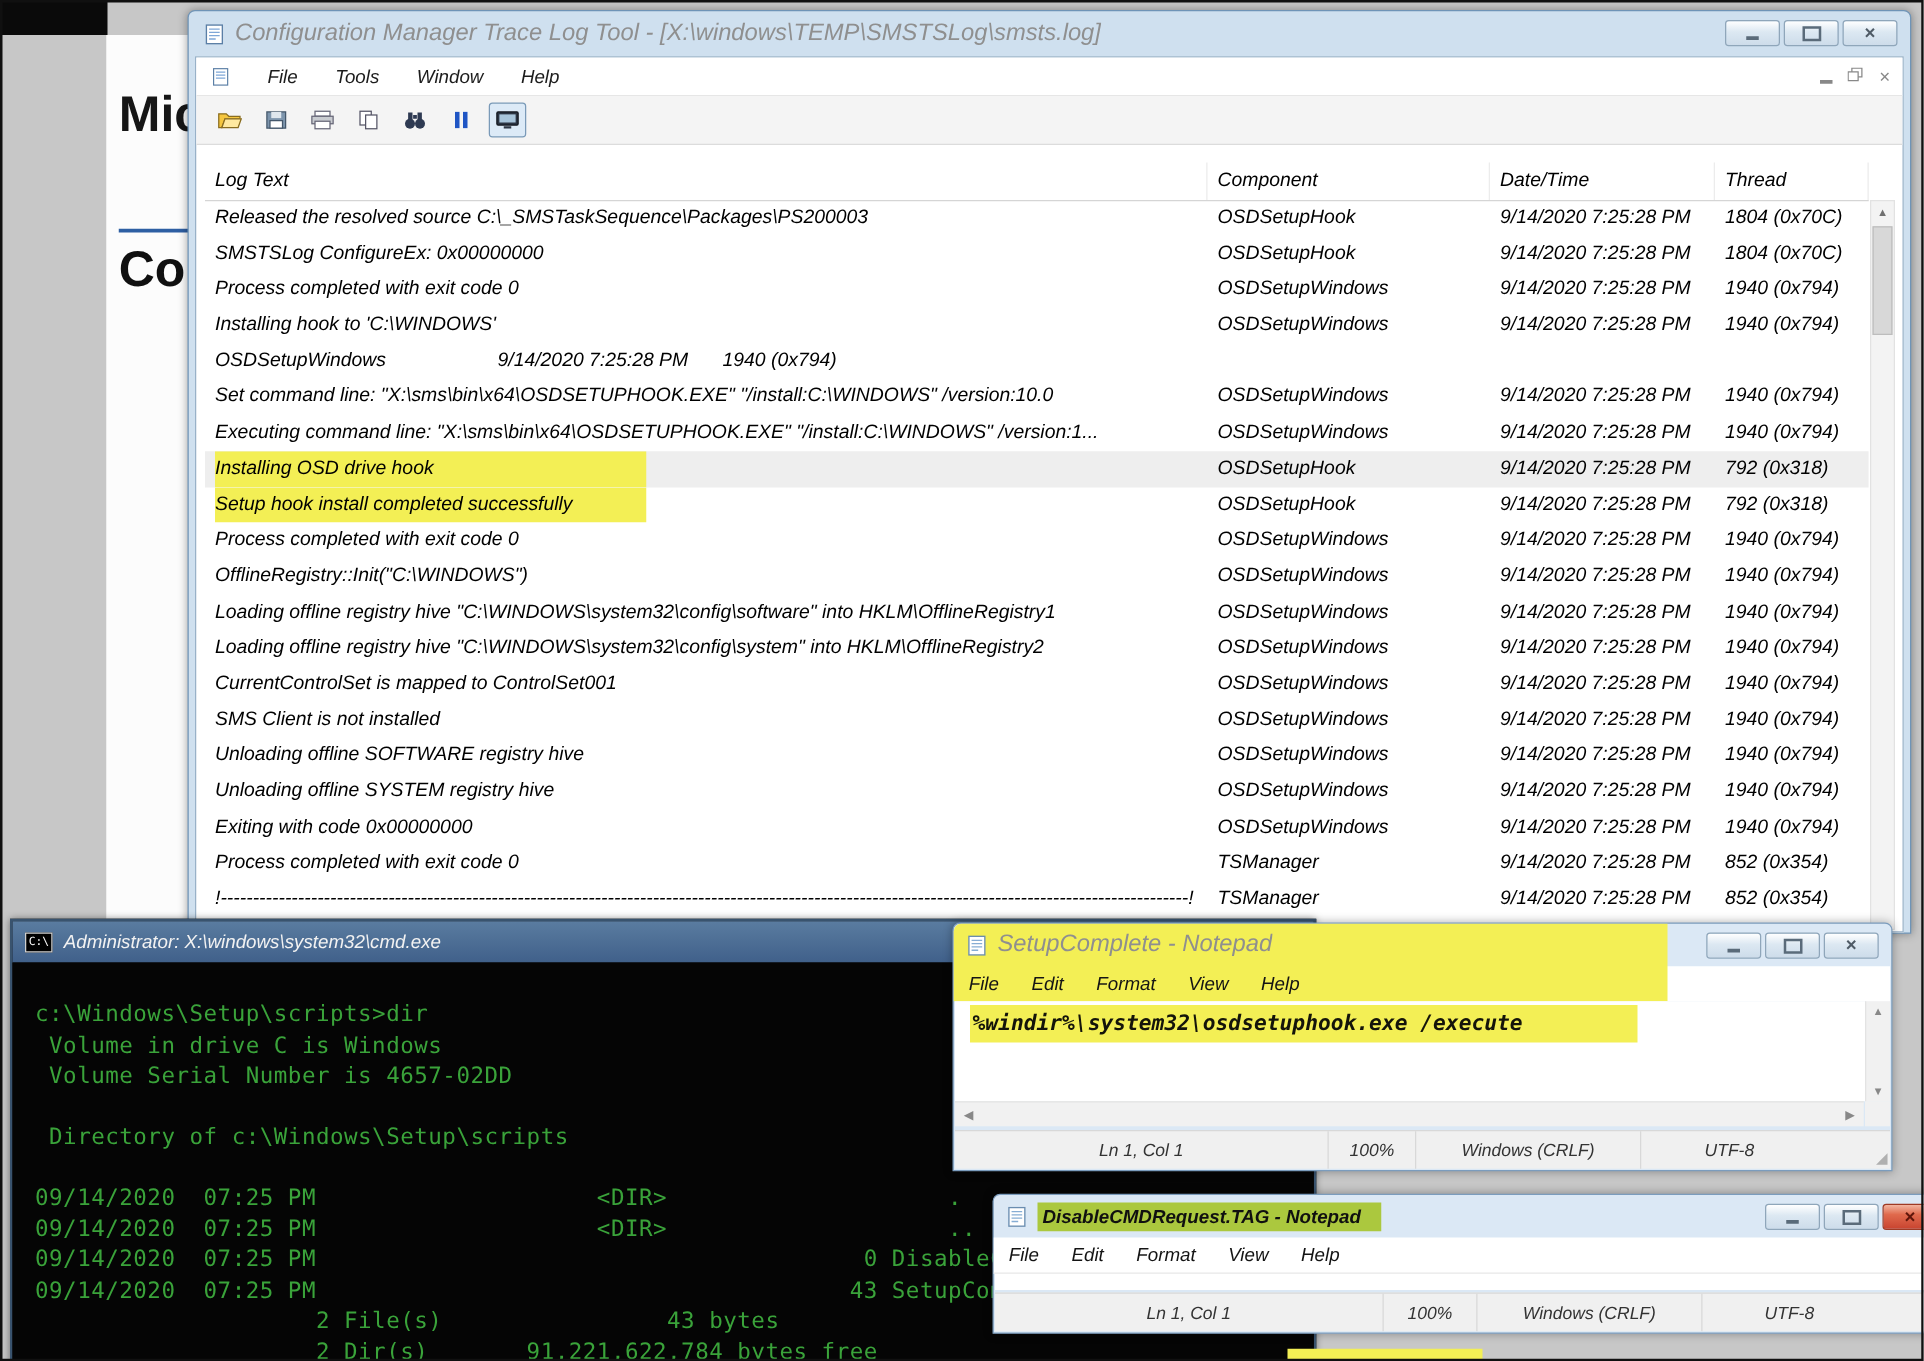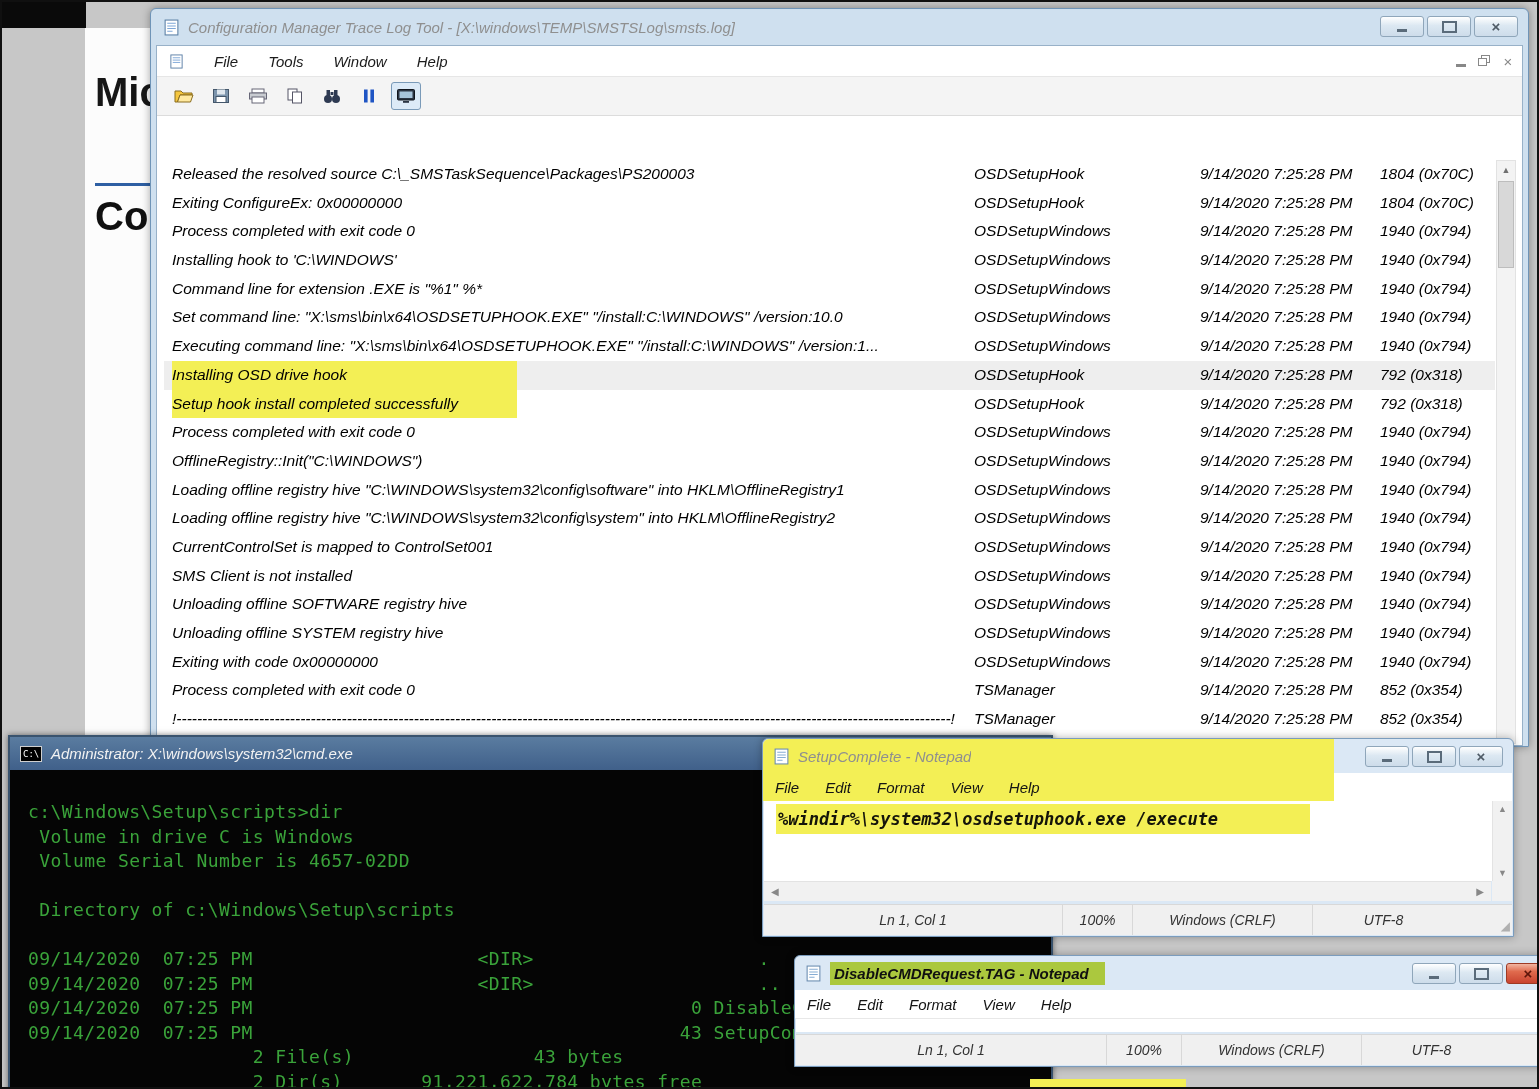--- a/index.html
+++ b/index.html
@@ -23,21 +23,21 @@
   .win-btn .box{width:11px;height:8px;border:2px solid #5a6b7a;}
   .win-btn .x{font-size:15px;font-weight:bold;line-height:1;}
   .win-btn.red{background:linear-gradient(#f2b5a0,#e06a4d 40%,#c94430);border-color:#9e3a24;color:#5e150a;}
   .menu-item{cursor:default;}
 
   
   .cmtrace{position:absolute;left:150px;top:8px;width:1377px;height:737px;background:#cfe0ef;
            border:1px solid #6f94b7;border-radius:6px 6px 0 0;box-shadow:0 0 8px rgba(0,0,0,.35);}
   .cmtrace .titlebar{position:absolute;left:0;top:0;right:0;height:36px;display:flex;align-items:center;
                      gap:8px;padding:0 12px;}
-  .title-text{font-style:italic;font-size:15px;color:#8f8f8f;white-space:nowrap;overflow:hidden;}
+  .title-text{font-style:italic;font-size:19px;color:#8f8f8f;white-space:nowrap;overflow:hidden;}
   .cmtrace .content{position:absolute;left:5px;right:5px;top:36px;bottom:0;background:#fff;
                     border:1px solid #98b1c8;overflow:hidden;}
   .menubar{display:flex;align-items:center;height:30px;padding:0 12px;gap:30px;background:#fff;
            border-bottom:1px solid #e6e6e6;font-style:italic;font-size:15px;color:#1c1c1c;position:relative;}
   .mdi-controls{position:absolute;right:10px;top:0;height:30px;display:flex;align-items:center;gap:12px;color:#777;}
   .mdi-controls .bar{width:10px;height:3px;background:#888;margin-top:8px;}
   .mdi-controls .x{font-size:15px;color:#888;}
   .toolbar{display:flex;align-items:center;height:38px;padding:0 12px;gap:7px;background:#f4f4f4;
            border-bottom:1px solid #dcdcdc;}
   .tbtn{width:28px;height:26px;display:flex;align-items:center;justify-content:center;
@@ -209,47 +209,52 @@
             </svg>
           </span>
           <span class="tbtn pressed">
             <svg width="20" height="16" viewBox="0 0 20 16">
               <rect x="1.5" y="1.5" width="17" height="10.5" rx="1" fill="#2b3442" stroke="#10151c"></rect>
               <rect x="3.5" y="3.5" width="13" height="6.5" fill="#a7c4da"></rect>
               <rect x="7" y="13" width="6" height="1.8" fill="#2b3442"></rect>
             </svg>
           </span>
         </div>
+      <div class="tbl-header">
+        <span class="col c-text">Log Text</span>
+        <span class="col c-comp">Component</span>
+        <span class="col c-date">Date/Time</span>
+        <span class="col c-thread">Thread</span>
+      </div>
       <div class="log-rows">
           <div class="log-row">
             <span class="col c-text"><span>Released the resolved source C:\_SMSTaskSequence\Packages\PS200003</span></span>
             <span class="col c-comp"><span>OSDSetupHook</span></span>
             <span class="col c-date"><span>9/14/2020 7:25:28 PM</span></span>
             <span class="col c-thread"><span>1804 (0x70C)</span></span>
           </div>
           <div class="log-row">
-            <span class="col c-text"><span>Exiting ConfigureEx: 0x00000000</span></span>
+            <span class="col c-text"><span>SMSTSLog ConfigureEx: 0x00000000</span></span>
             <span class="col c-comp"><span>OSDSetupHook</span></span>
             <span class="col c-date"><span>9/14/2020 7:25:28 PM</span></span>
             <span class="col c-thread"><span>1804 (0x70C)</span></span>
           </div>
           <div class="log-row">
             <span class="col c-text"><span>Process completed with exit code 0</span></span>
             <span class="col c-comp"><span>OSDSetupWindows</span></span>
             <span class="col c-date"><span>9/14/2020 7:25:28 PM</span></span>
             <span class="col c-thread"><span>1940 (0x794)</span></span>
           </div>
           <div class="log-row">
             <span class="col c-text"><span>Installing hook to 'C:\WINDOWS'</span></span>
             <span class="col c-comp"><span>OSDSetupWindows</span></span>
             <span class="col c-date"><span>9/14/2020 7:25:28 PM</span></span>
             <span class="col c-thread"><span>1940 (0x794)</span></span>
           </div>
           <div class="log-row">
-            <span class="col c-text"><span>Command line for extension .EXE is "%1" %*</span></span>
             <span class="col c-comp"><span>OSDSetupWindows</span></span>
             <span class="col c-date"><span>9/14/2020 7:25:28 PM</span></span>
             <span class="col c-thread"><span>1940 (0x794)</span></span>
           </div>
           <div class="log-row">
             <span class="col c-text"><span>Set command line: "X:\sms\bin\x64\OSDSETUPHOOK.EXE" "/install:C:\WINDOWS" /version:10.0</span></span>
             <span class="col c-comp"><span>OSDSetupWindows</span></span>
             <span class="col c-date"><span>9/14/2020 7:25:28 PM</span></span>
             <span class="col c-thread"><span>1940 (0x794)</span></span>
           </div>

